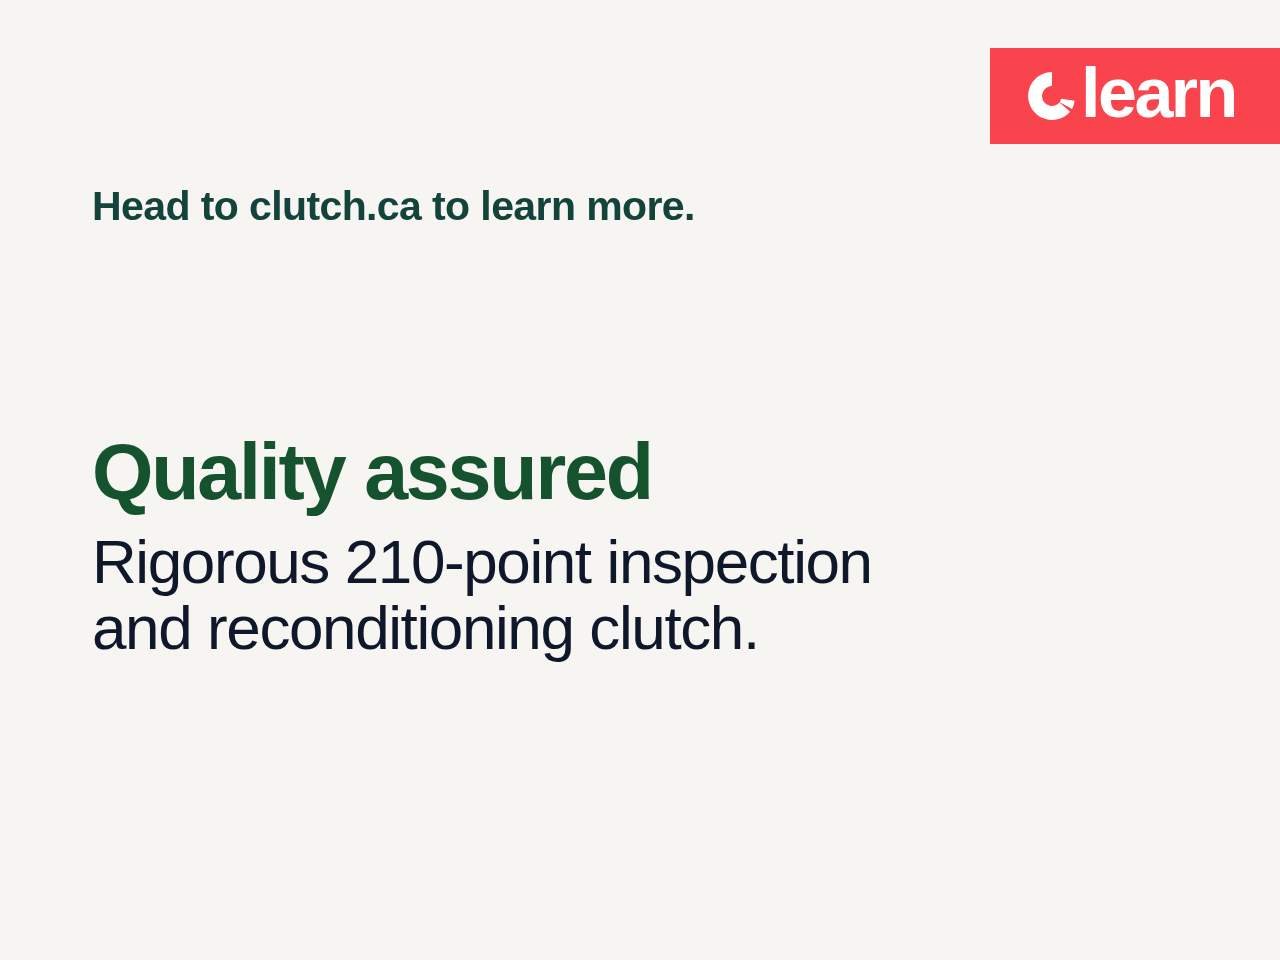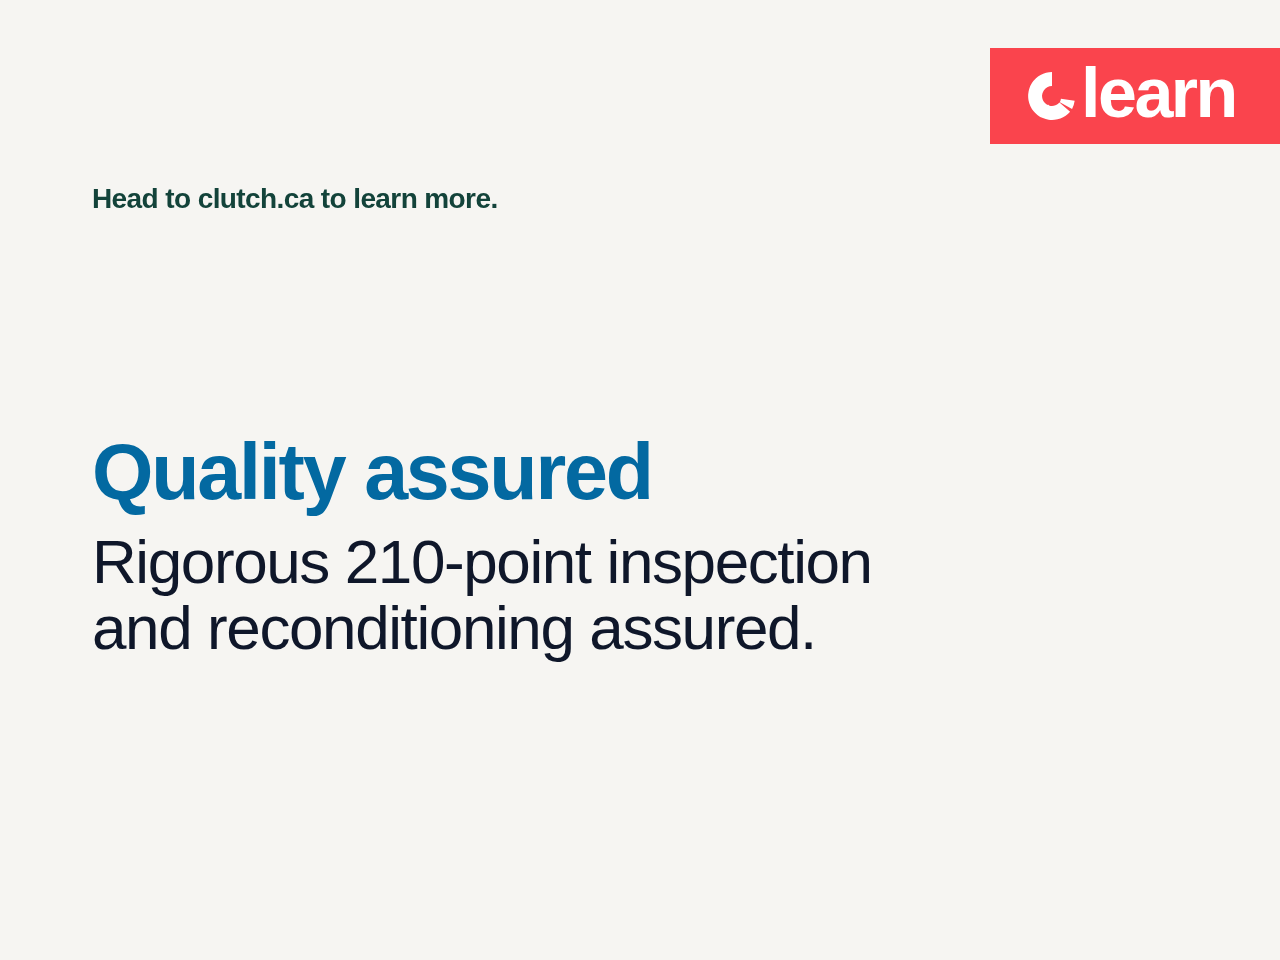--- a/index.html
+++ b/index.html
@@ -60,21 +60,21 @@
     color: #ffffff;
     position: relative;
     top: -3px;
   }
 
   
   .eyebrow {
     position: absolute;
     left: 92px;
     top: 182px;
-    font-size: 28px;
+    font-size: 41px;
     line-height: 1.18;
     font-weight: 700;
     letter-spacing: -0.6px;
     color: #13433a;
     margin: 0;
     text-align: center;
   }
 
   
   .message-block {
@@ -83,21 +83,21 @@
     top: 432px;
     width: 980px;
   }
 
   .headline {
     margin: 0;
     font-size: 79px;
     line-height: 1.0;
     font-weight: 700;
     letter-spacing: -2.2px;
-    color: #0369a1;
+    color: #14532d;
   }
 
   .subheadline {
     margin: 18px 0 0 0;
     font-size: 62px;
     line-height: 1.06;
     font-weight: 400;
     letter-spacing: -1.4px;
     color: #0f172a;
     max-width: 840px;
@@ -136,17 +136,17 @@
     </div>
   </div>
 
   <p class="eyebrow">Head to clutch.ca to learn more.</p>
 
   <div class="message-block">
     <h1 class="headline">Quality assured</h1>
 
     <p class="subheadline">
       <span class="sub-line">Rigorous 210-point inspection</span>
-      <span class="sub-line">and reconditioning assured.</span>
+      <span class="sub-line">and reconditioning clutch.</span>
     </p>
   </div>
 
 </div>
 
 </body></html>

